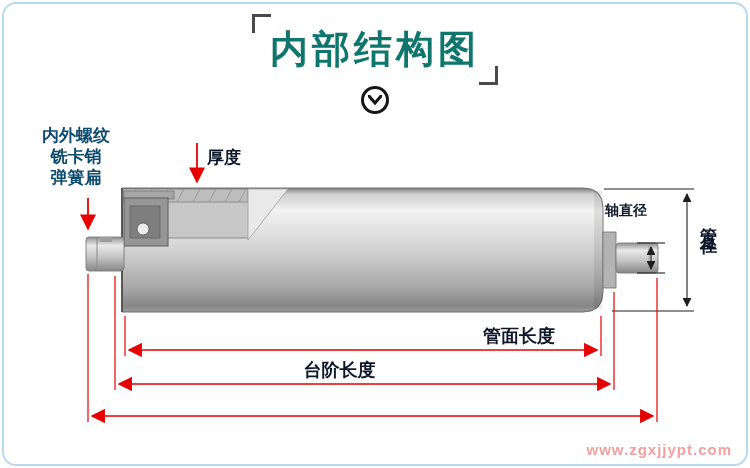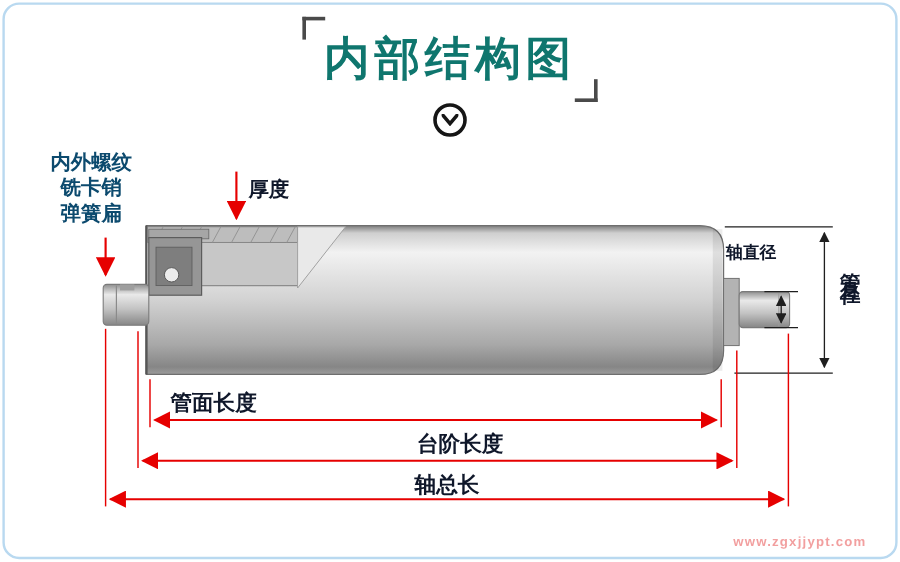--- a/index.html
+++ b/index.html
@@ -33,25 +33,25 @@
     position:absolute;left:26px;top:125px;width:100px;text-align:center;
     font-size:17px;font-weight:bold;line-height:21px;color:#0c4a6e;
   }
   .lbl{position:absolute;font-weight:bold;color:#0f172a;white-space:nowrap;}
   .lbl-thickness{left:207px;top:146px;font-size:17px;}
   .lbl-shaft-d{left:605px;top:202px;font-size:14px;}
   .lbl-tube-d{
     left:697px;top:214px;font-size:17px;
     writing-mode:vertical-rl;text-orientation:upright;letter-spacing:5px;
   }
-  .lbl-len1{left:125px;width:430px;top:324px;text-align:left;font-size:18px;padding-left:17px;}
-  .lbl-len2{left:115px;width:449px;top:358px;text-align:center;font-size:18px;padding-left:44px;}
+  .lbl-len1{left:125px;width:430px;top:324px;text-align:right;font-size:18px;}
+  .lbl-len2{left:115px;width:449px;top:358px;text-align:center;font-size:18px;}
   .lbl-len3{left:88px;width:569px;top:392px;text-align:center;font-size:18px;}
   .watermark{
-    position:absolute;right:28px;bottom:10px;font-size:11px;letter-spacing:1px;
+    position:absolute;right:18px;bottom:10px;font-size:15px;letter-spacing:1px;
     color:#f29f9f;font-weight:bold;
   }
   .draw{position:absolute;left:0;top:0;}
 </style>
 </head>
 <body>
 
 <div class="page">
   <div class="frame"></div>
 
@@ -165,16 +165,15 @@
     <div>内外螺纹</div>
     <div>铣卡销</div>
     <div>弹簧扁</div>
   </div>
 
   <div class="lbl lbl-thickness">厚度</div>
   <div class="lbl lbl-shaft-d">轴直径</div>
   <div class="lbl lbl-tube-d">管直径</div>
   <div class="lbl lbl-len1">管面长度</div>
   <div class="lbl lbl-len2">台阶长度</div>
-  <div class="lbl lbl-len3">轴总长</div>
 
   <div class="watermark">www.zgxjjypt.com</div>
 </div>
 
 </body></html>

